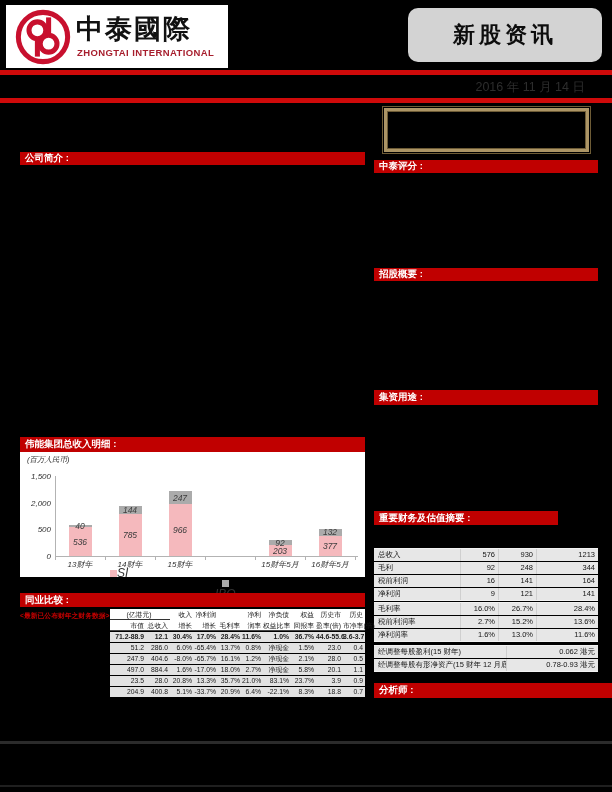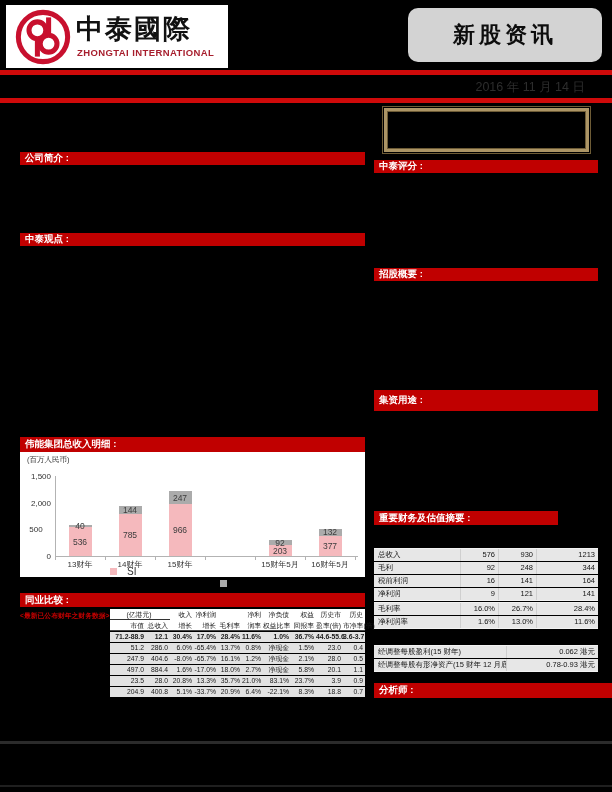--- a/index.html
+++ b/index.html
@@ -17,30 +17,30 @@
   .date-line{position:absolute;top:79px;right:27px;font-size:12.5px;color:#2d2d2d;}
   .gold-outer{position:absolute;left:382px;top:106px;width:209px;height:48px;border:1px solid #6e5c36;padding:1px;background:#000;}
   .gold-mid{width:100%;height:100%;border:3px solid #ac9566;padding:0;}
   .gold-inner{width:100%;height:100%;border:1px solid #6e5c36;background:#000;}
 
   
   .section-bar{position:absolute;background:#c00000;color:#fff;font-weight:bold;font-size:9.5px;
                padding-left:5px;display:flex;align-items:center;}
 
   
-  .chart-box{position:absolute;left:20px;top:452px;width:345px;height:125px;background:#fff;}
+  .chart-box{position:absolute;left:20px;top:452px;width:345px;height:125px;background:#fff;font-style:italic;}
   .unit-label{position:absolute;left:7px;top:3px;font-size:7.5px;color:#333;}
   .ytick{position:absolute;width:30px;text-align:right;font-size:8px;color:#333;}
   .xaxis{position:absolute;background:#b3b3b3;height:1px;}
   .yaxis{position:absolute;background:#b3b3b3;width:1px;}
   .xtick{position:absolute;width:1px;height:3px;background:#b3b3b3;}
   .bar-seg{position:absolute;}
   .bar-label{position:absolute;font-size:8.5px;color:#3c3c3c;text-align:center;}
   .cat-label{position:absolute;font-size:8px;color:#333;text-align:center;}
-  .legend-item{position:absolute;font-size:10px;color:#333;display:flex;align-items:center;gap:10px;}
+  .legend-item{position:absolute;font-size:12px;color:#333;display:flex;align-items:center;gap:0;}
   .legend-swatch{width:7px;height:7px;display:inline-block;}
 
   
   .fin-block{position:absolute;left:374px;width:224px;border-top:1px solid #f2f2f2;border-bottom:1px solid #f2f2f2;}
   .fin-row{display:flex;height:12px;line-height:12px;background:#e7e7e7;margin-bottom:1px;font-size:7.5px;color:#151515;}
   .fin-row:last-child{margin-bottom:0;}
   .fl{flex:1;padding-left:4px;white-space:nowrap;overflow:hidden;}
   .fv{width:38px;text-align:right;padding-right:3px;border-left:1px solid #cfcfcf;}
   .fv.last{width:62px;}
   .fv.wide{width:92px;}
@@ -81,34 +81,33 @@
   <div class="date-line">2016 年 11 月 14 日</div>
   <div class="redline" style="top:98px;height:5px;"></div>
 
   <div class="gold-outer">
     <div class="gold-mid">
         <div class="gold-inner"></div>
       </div>
   </div>
 
   <div class="section-bar" style="left:20px;top:152px;width:345px;height:13px;">公司简介 :</div>
-  <div class="section-bar" style="left:20px;top:233px;width:345px;height:13px;">中泰观点 :</div>
 
   <div class="section-bar" style="left:374px;top:160px;width:224px;height:13px;">中泰评分 :</div>
   <div class="section-bar" style="left:374px;top:268px;width:224px;height:13px;">招股概要 :</div>
-  <div class="section-bar" style="left:374px;top:390px;width:224px;height:21px;">集资用途 :</div>
+  <div class="section-bar" style="left:374px;top:390px;width:224px;height:15px;">集资用途 :</div>
   <div class="section-bar" style="left:374px;top:511px;width:184px;height:14px;">重要财务及估值摘要 :</div>
   <div class="section-bar" style="left:374px;top:683px;width:244px;height:15px;">分析师 :</div>
 
   <div class="section-bar" style="left:20px;top:437px;width:345px;height:15px;">伟能集团总收入明细 :</div>
   <div class="chart-box">
     <div class="unit-label">(百万人民币)</div>
     <div>
         <div class="ytick" style="left: 1px; top: 100px;">0</div>
-        <div class="ytick" style="left: 1px; top: 73.3333px; text-align: center;">500</div>
+        <div class="ytick" style="left: 1px; top: 73.3333px;">500</div>
         <div class="ytick" style="left: 1px; top: 46.6667px;">2,000</div>
         <div class="ytick" style="left: 1px; top: 20px;">1,500</div>
         <div class="yaxis" style="left: 35px; top: 24px; height: 81px;"></div>
         <div class="xaxis" style="left: 35px; top: 104px; width: 303px;"></div>
         <div class="xtick" style="left: 35px; top: 105px;"></div>
         <div class="xtick" style="left: 85px; top: 105px;"></div>
         <div class="xtick" style="left: 135px; top: 105px;"></div>
         <div class="xtick" style="left: 185px; top: 105px;"></div>
         <div class="xtick" style="left: 235px; top: 105px;"></div>
         <div class="xtick" style="left: 285px; top: 105px;"></div>
@@ -176,20 +175,26 @@
       </div>
     </div>
   <div class="fin-block" style="top:602px;" id="fin-ratios">
       <div class="fin-row">
         <div class="fl">毛利率</div>
         <div class="fv">16.0%</div>
         <div class="fv">26.7%</div>
         <div class="fv last">28.4%</div>
       </div>
       <div class="fin-row">
+        <div class="fl">税前利润率</div>
+        <div class="fv">2.7%</div>
+        <div class="fv">15.2%</div>
+        <div class="fv last">13.6%</div>
+      </div>
+      <div class="fin-row">
         <div class="fl">净利润率</div>
         <div class="fv">1.6%</div>
         <div class="fv">13.0%</div>
         <div class="fv last">11.6%</div>
       </div>
     </div>
   <div class="fin-block" style="top:645px;" id="fin-pershare">
       <div class="fin-row">
         <div class="fl">经调整每股盈利(15 财年)</div>
         <div class="fv wide">0.062 港元</div>

